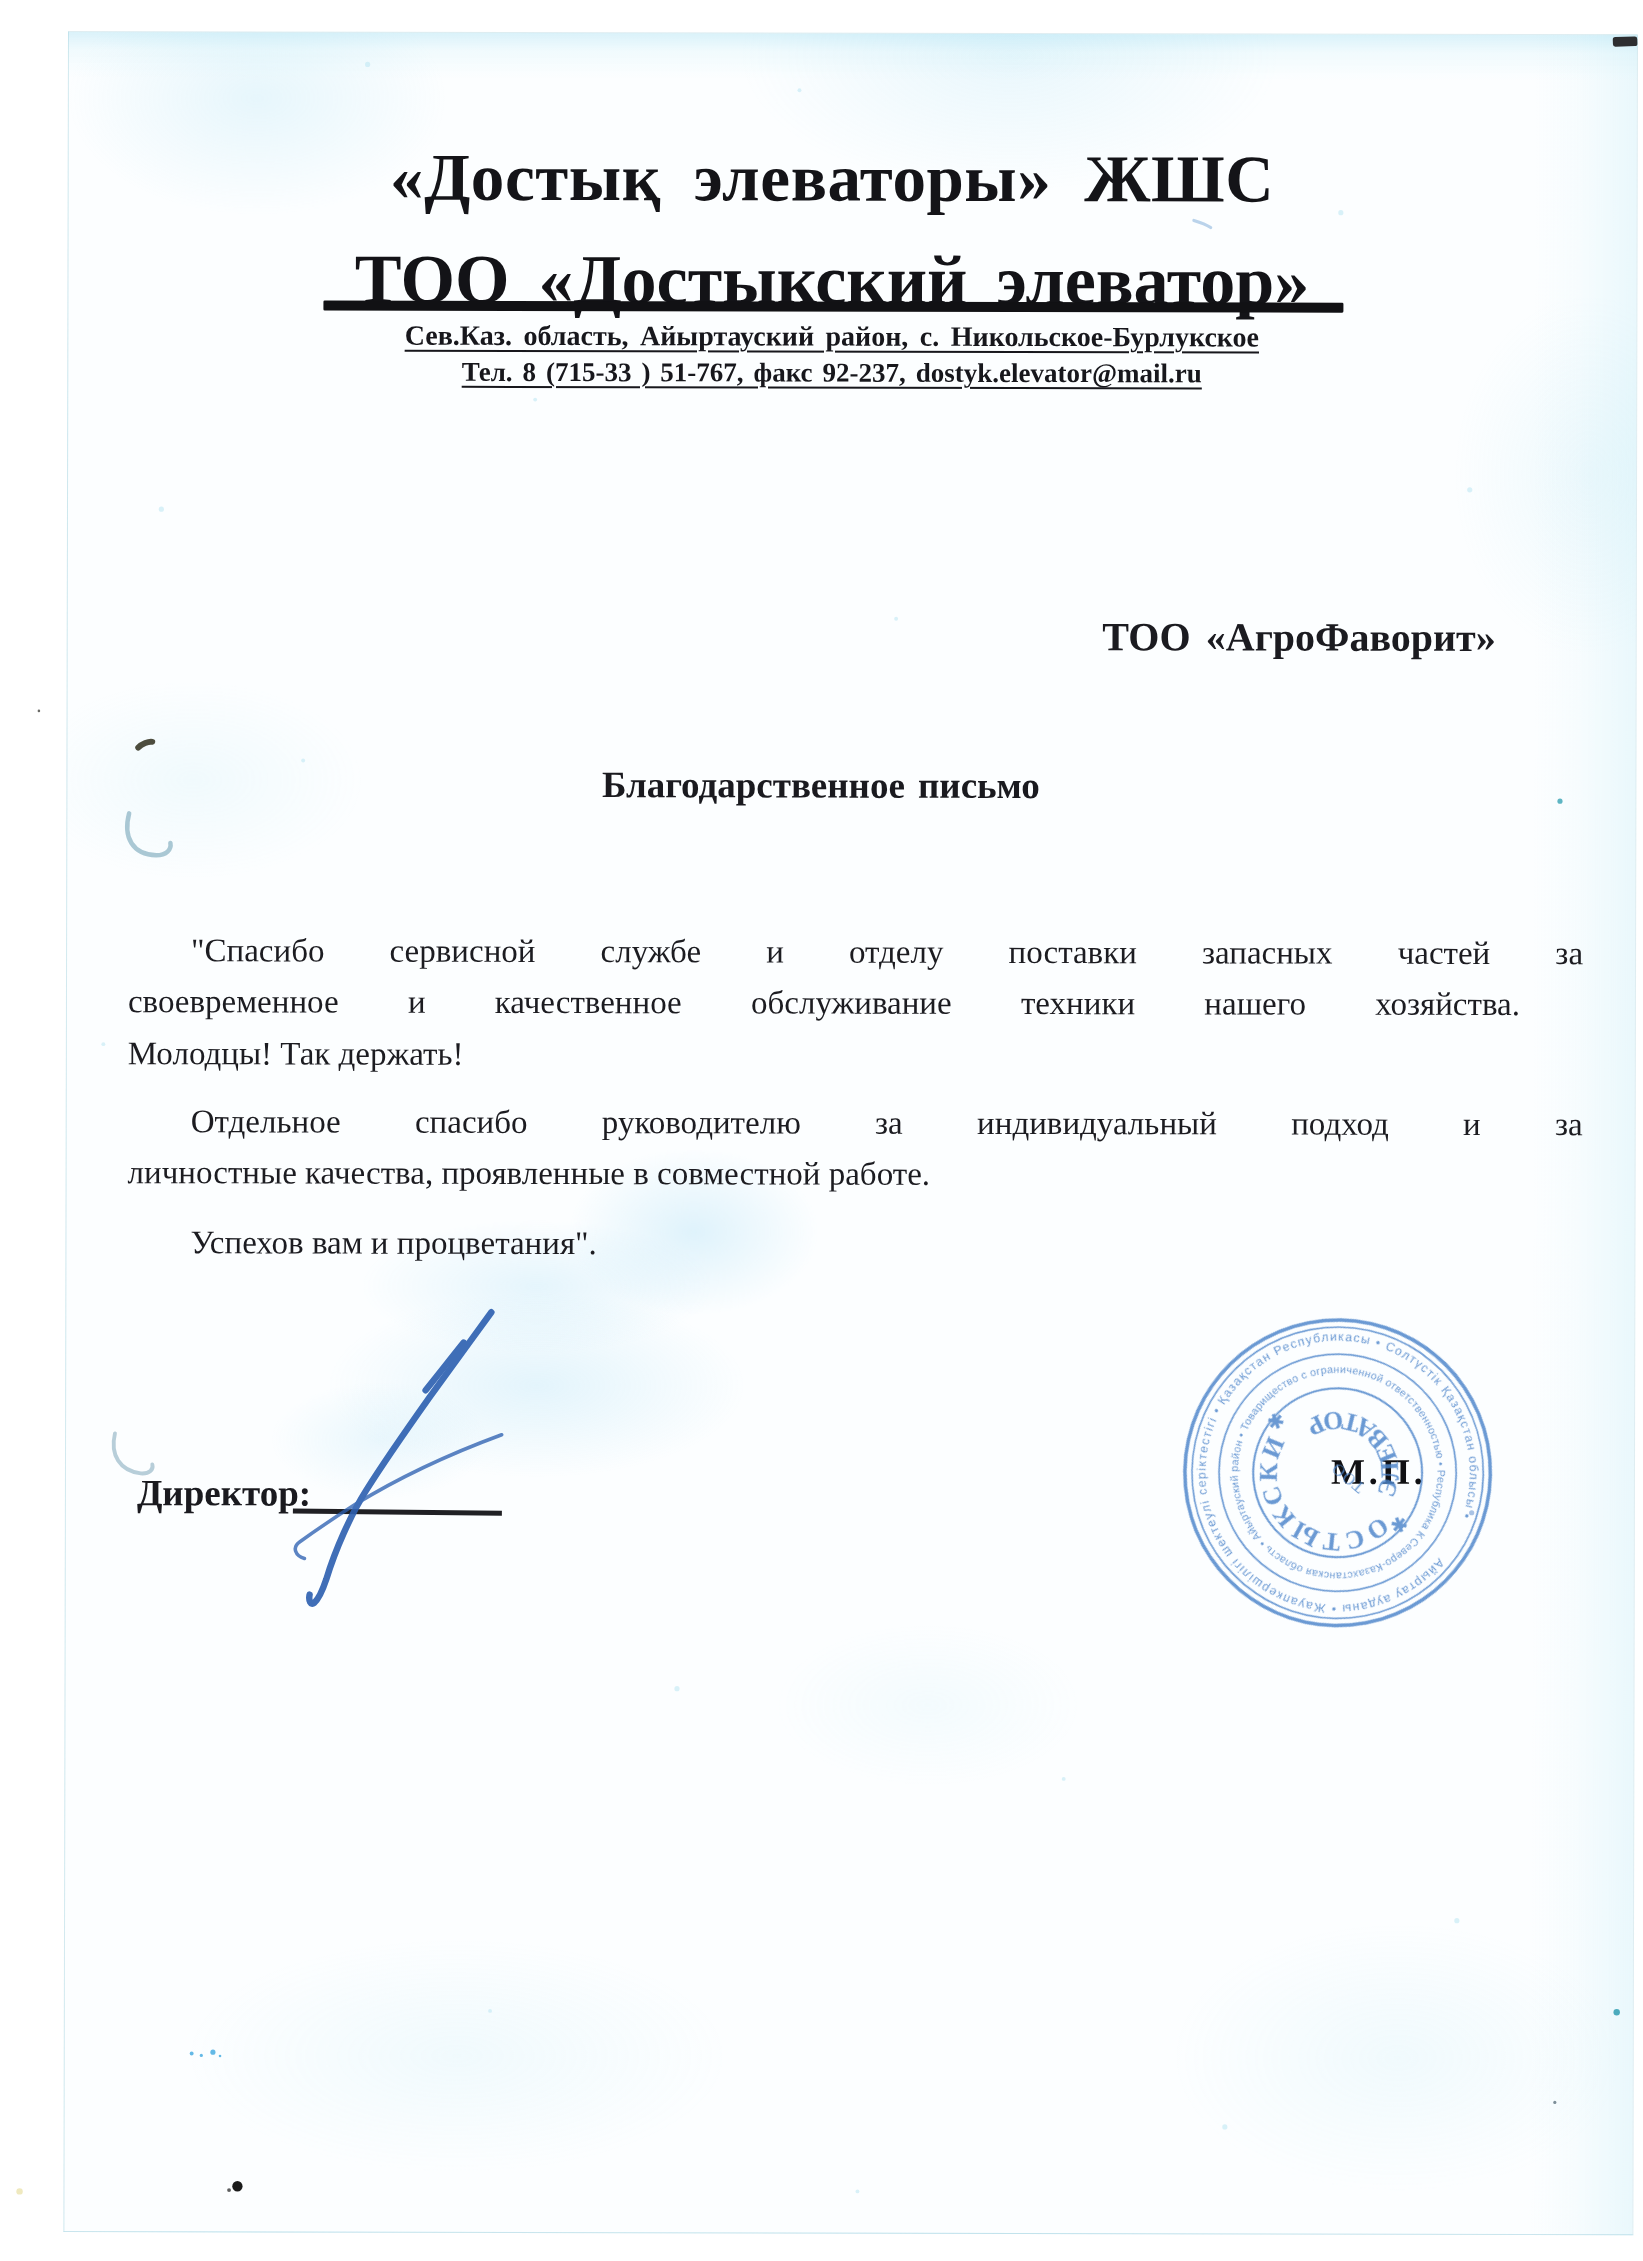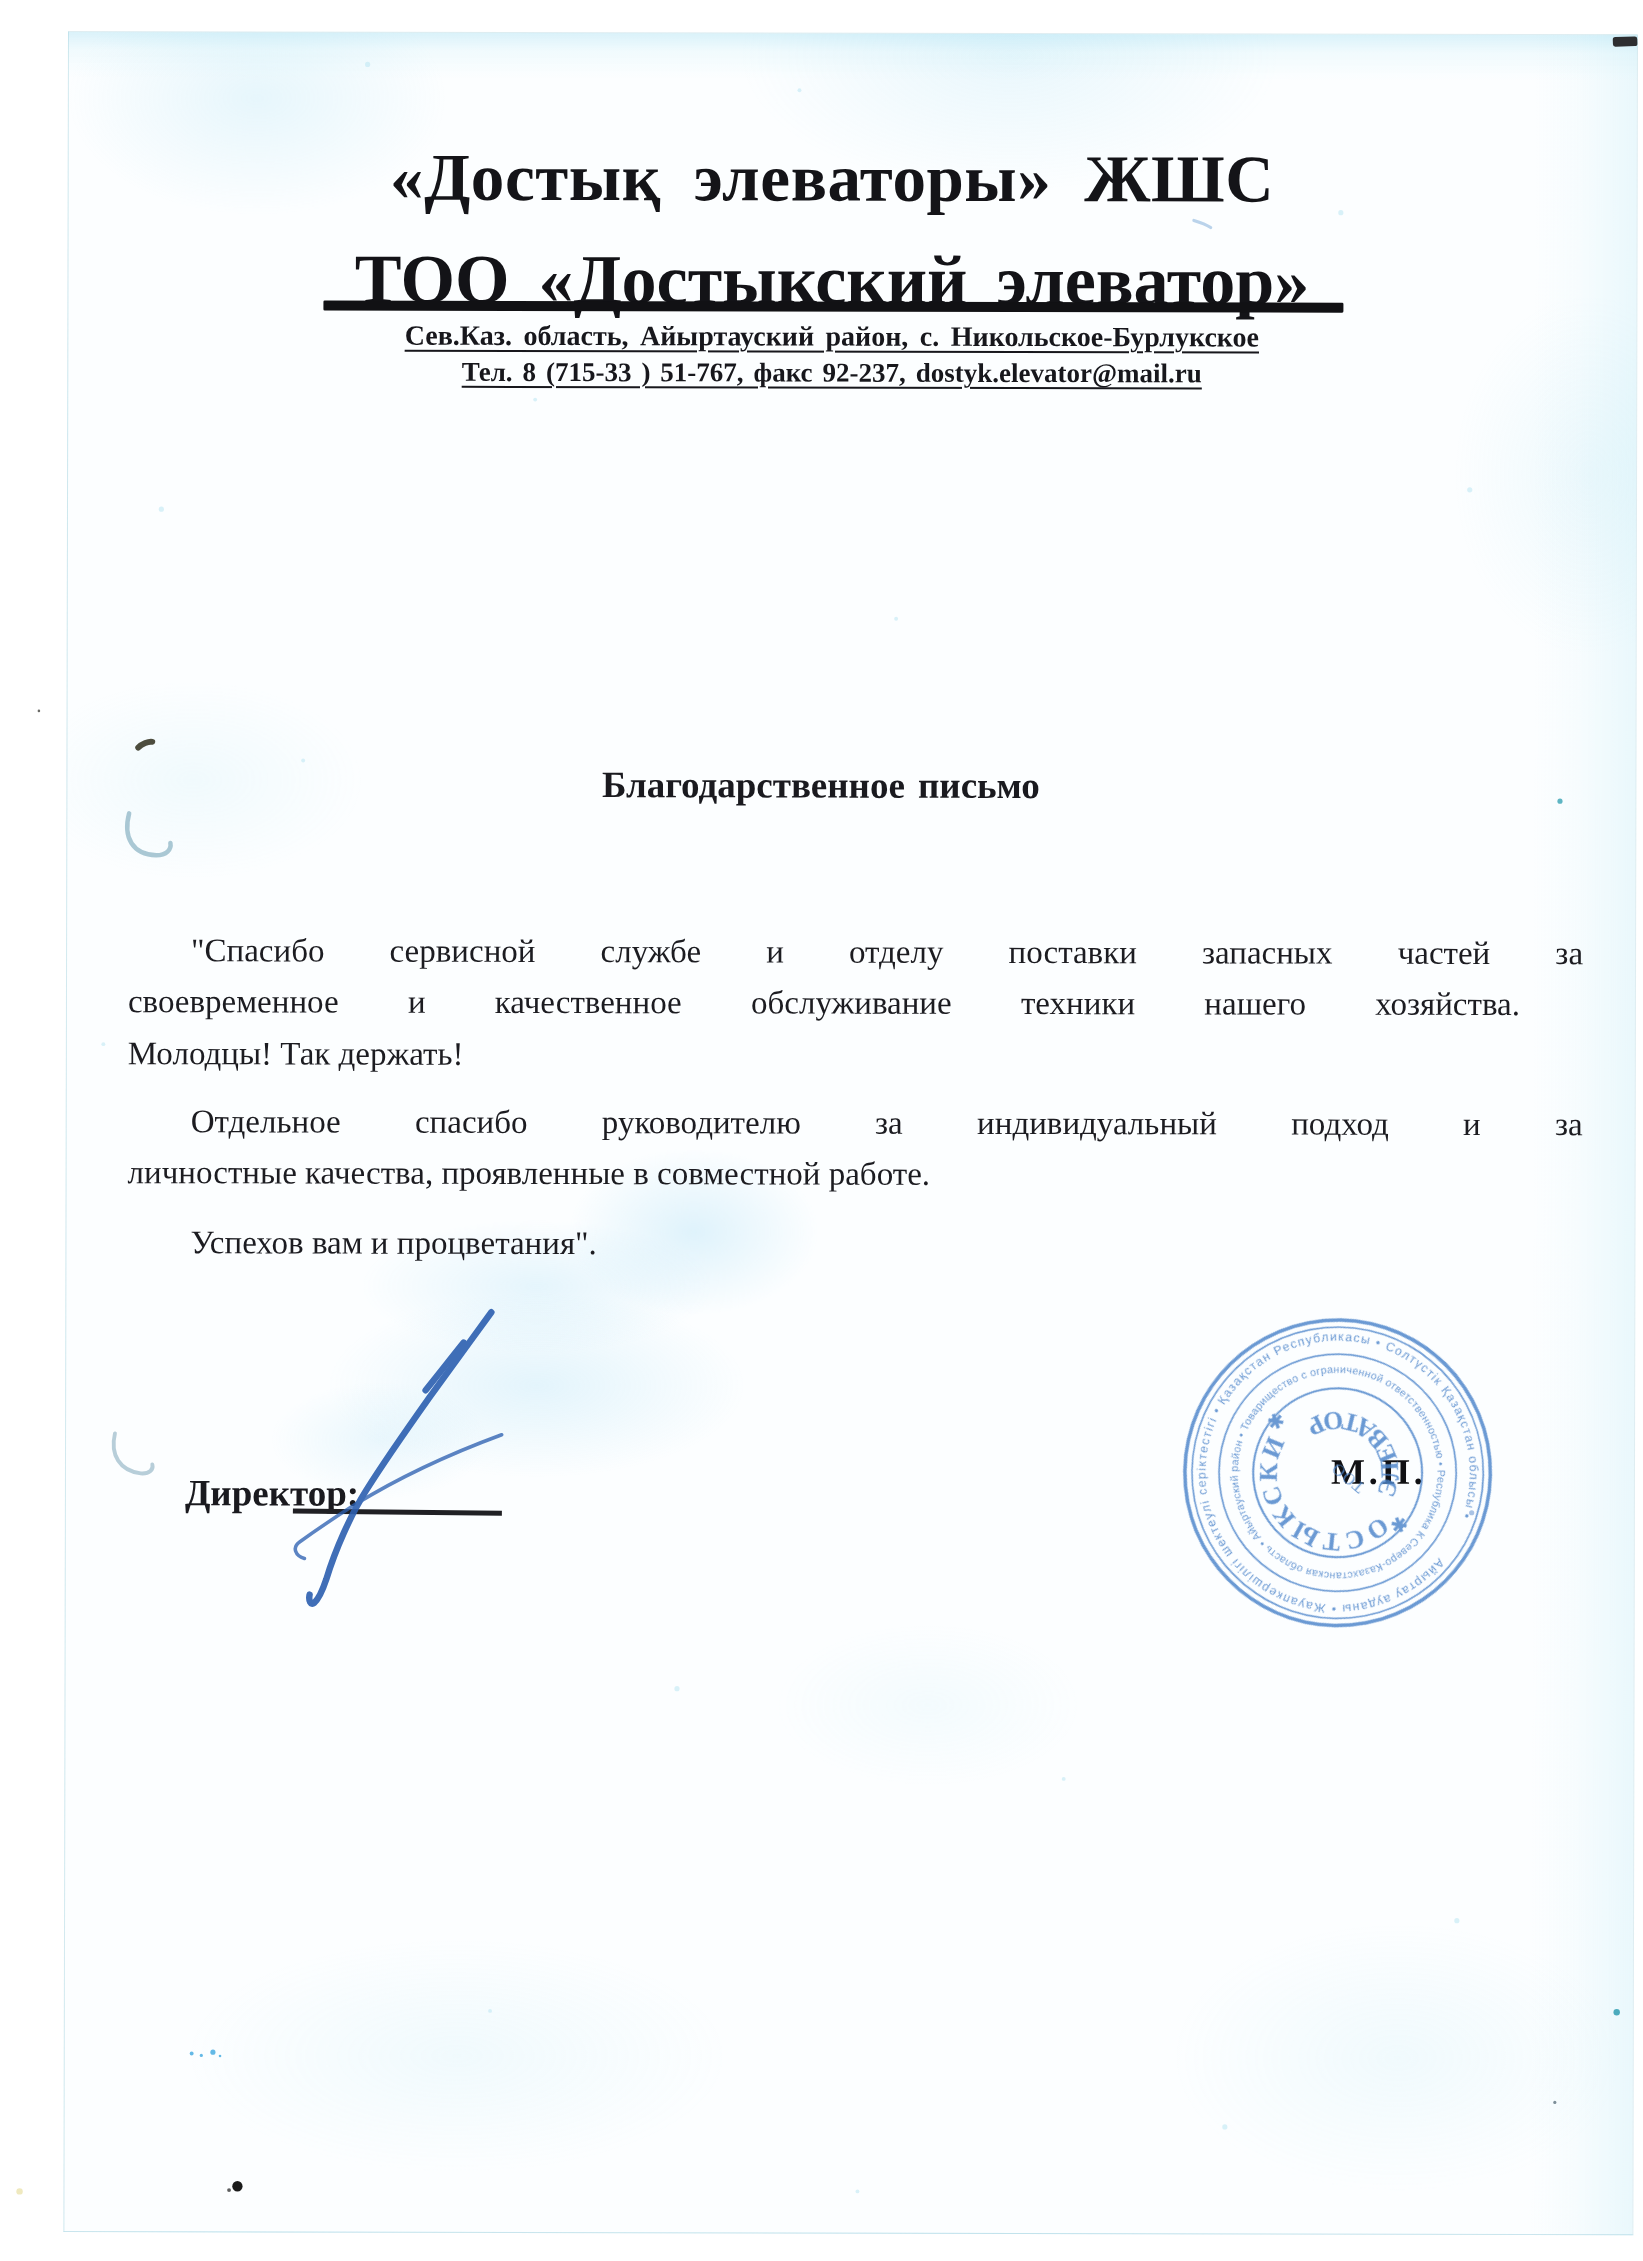--- a/index.html
+++ b/index.html
@@ -32,37 +32,38 @@
   .hdr1{left:90px;top:108px;width:1347px;font-size:67px;font-weight:700;color:#141418;word-spacing:15.5px;letter-spacing:0.6px;line-height:1.1;}
   .hdr2{left:90px;top:208px;width:1347px;font-size:70px;font-weight:700;color:#131317;word-spacing:11.6px;line-height:1.1;}
   .rule{left:255px;top:268px;width:1020px;height:9.7px;background:#111114;border-radius:1.3px;}
   .addr{left:90px;top:287px;width:1347px;font-size:28px;font-weight:700;color:#17171c;text-decoration:underline;text-decoration-thickness:1.9px;text-underline-offset:4.5px;word-spacing:4.5px;}
   .phone{left:90px;top:324px;width:1347px;font-size:27px;font-weight:700;color:#17171c;text-decoration:underline;text-decoration-thickness:1.9px;text-underline-offset:4.5px;word-spacing:3.2px;}
   .recipient{right:140px;top:579px;font-size:40px;font-weight:700;color:#1b1b20;word-spacing:5.2px;}
   .title{left:0;top:730px;width:1507px;font-size:37px;font-weight:700;color:#1a1a1f;word-spacing:3.9px;}
   .bl{left:61px;width:1392px;font-size:33px;color:#1c1c21;line-height:41px;}
   .ind{padding-left:63px;}
   .just{text-align:justify;text-align-last:justify;}
-  .dir{left:71px;top:1439px;font-size:37px;font-weight:700;color:#1a1a1f;margin-left:48px;}
+  .dir{left:71px;top:1439px;font-size:37px;font-weight:700;color:#1a1a1f;}
   .dirline{left:227px;top:1477px;width:209px;height:4.5px;background:#202024;transform:rotate(.5deg);}
   .mp{left:1265px;top:1416px;font-size:36px;font-weight:700;color:#101013;letter-spacing:3.9px;}
   .overlay{position:absolute;left:0;top:0;z-index:5;pointer-events:none;}
   .sealtxt{font-family:"Liberation Sans","DejaVu Sans",sans-serif;}
 </style>
 </head>
 <body>
 
 <div class="paper">
 
   <div class="abs ctr hdr1">«Достық элеваторы» ЖШС</div>
   <div class="abs ctr hdr2">ТОО «Достыкский элеватор»</div>
   <div class="abs rule"></div>
   <div class="abs ctr addr">Сев.Каз. область, Айыртауский район, с. Никольское-Бурлукское</div>
   <div class="abs ctr phone">Тел. 8 (715-33 ) 51-767, факс 92-237, dostyk.elevator@mail.ru</div>
 
+  <div class="abs recipient">ТОО «АгроФаворит»</div>
 
   <div class="abs ctr title">Благодарственное письмо</div>
 
   <div class="abs bl ind just" style="top:898px">"Спасибо сервисной службе и отделу поставки запасных частей за</div>
   <div class="abs bl just" style="top:949px">своевременное и качественное обслуживание техники нашего хозяйства.</div>
   <div class="abs bl" style="top:1001px">Молодцы! Так держать!</div>
 
   <div class="abs bl ind just" style="top:1069px">Отдельное спасибо руководителю за индивидуальный подход и за</div>
   <div class="abs bl" style="top:1120px">личностные качества, проявленные в совместной работе.</div>
 

